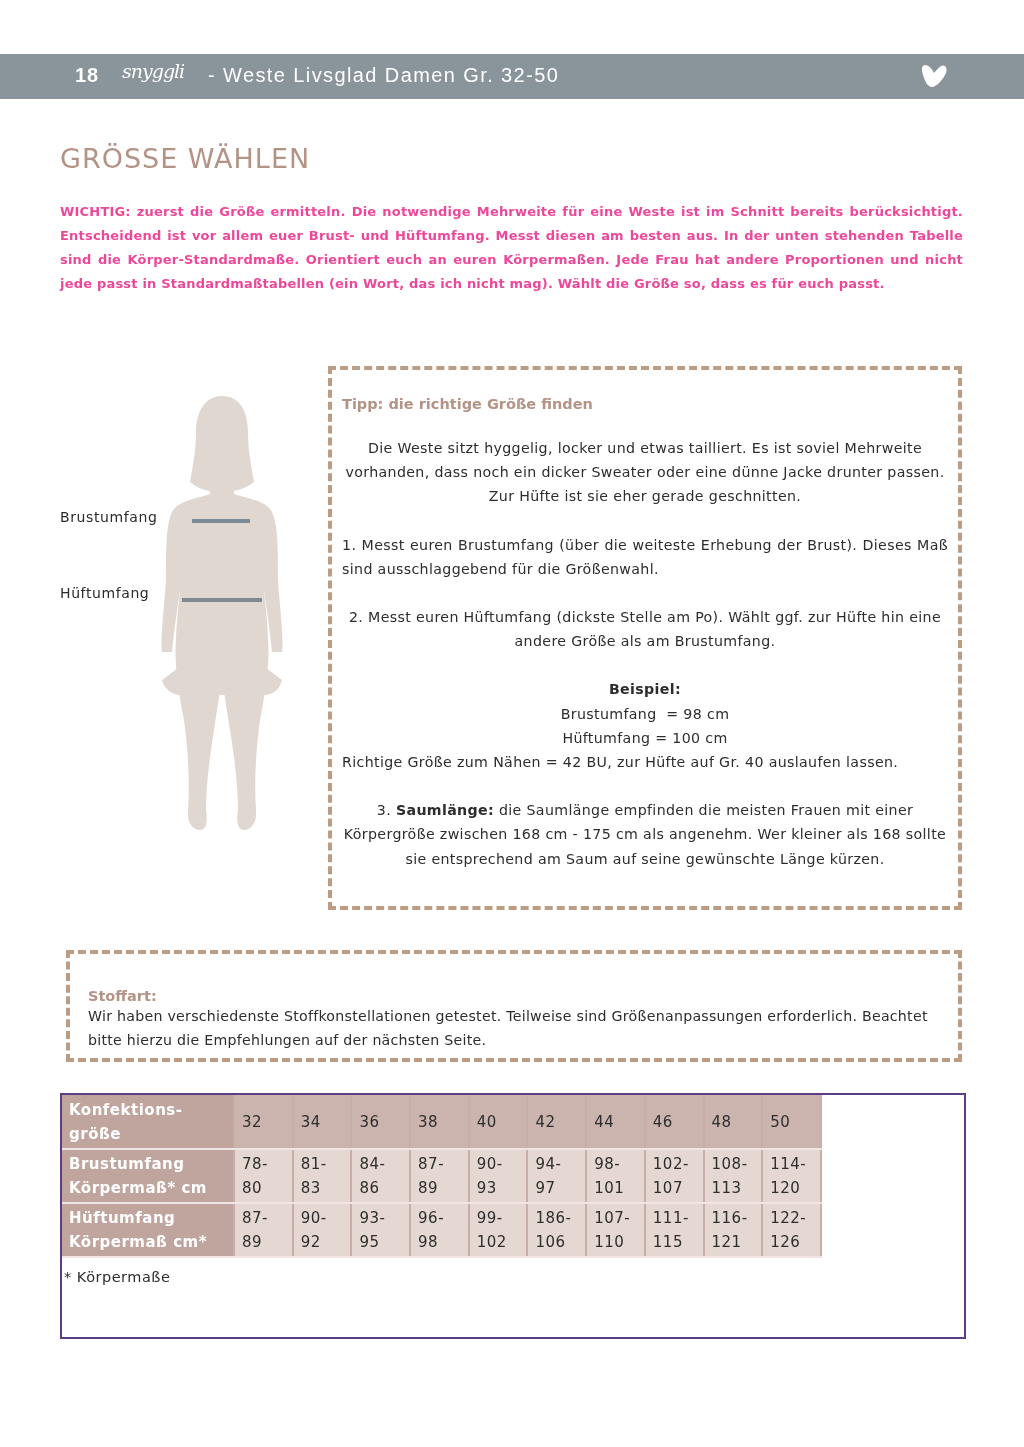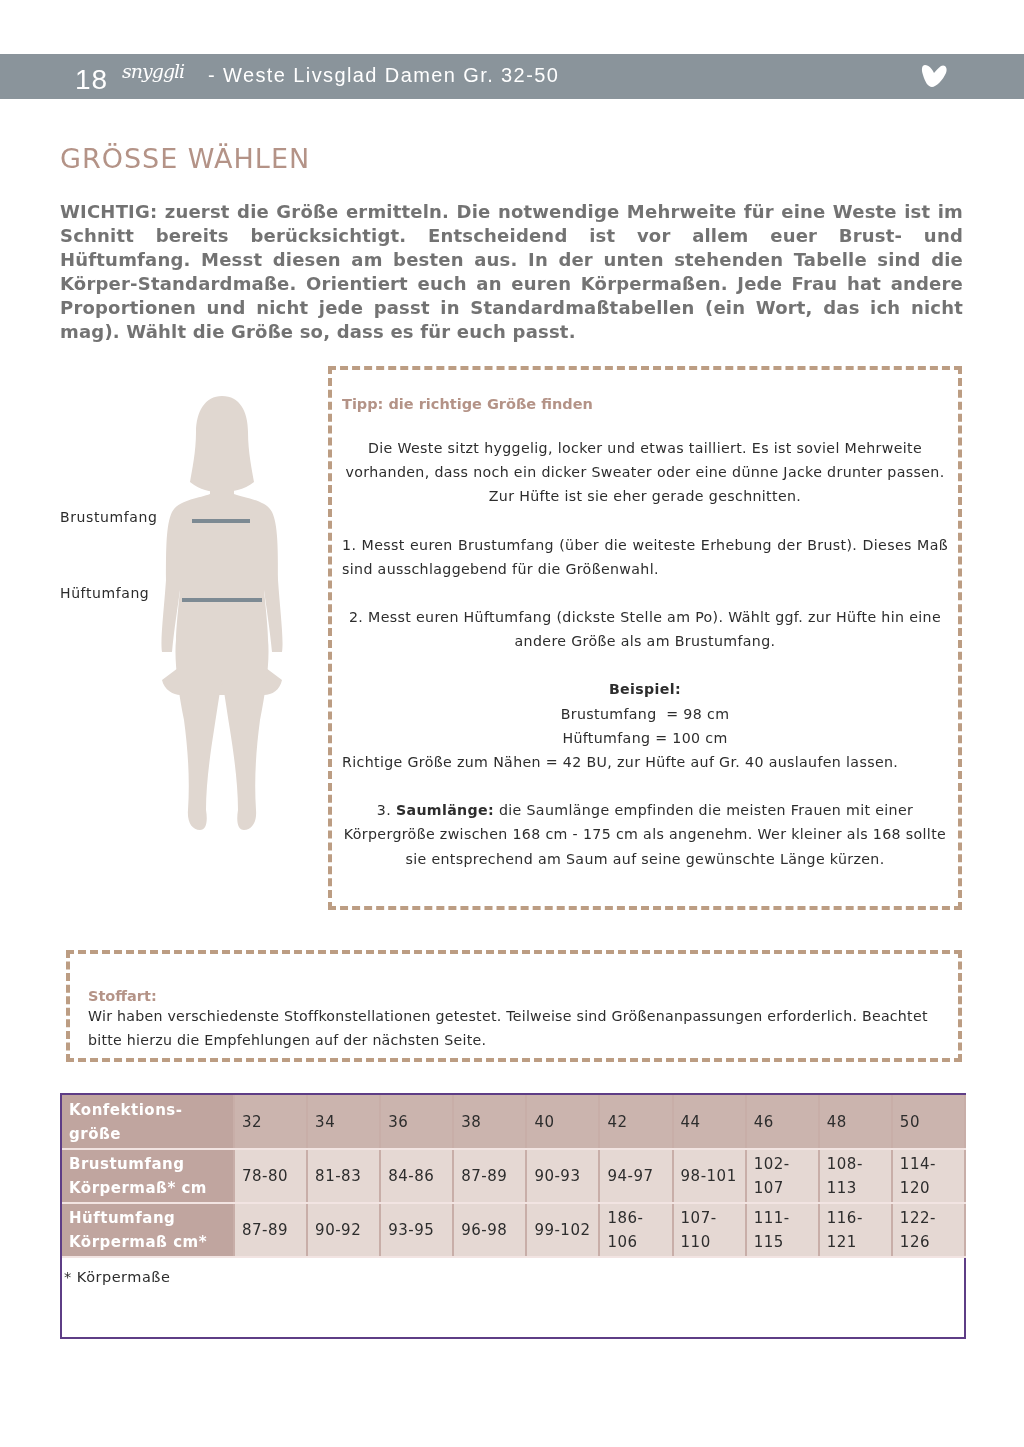--- a/index.html
+++ b/index.html
@@ -4,34 +4,34 @@
   <style>
     * { box-sizing: border-box; margin: 0; padding: 0; }
     html, body { width: 1024px; height: 1447px; background: #ffffff; overflow: hidden; }
     body { position: relative; font-family: "DejaVu Sans", sans-serif; color: #2a2a2a; }
 
     .header-bar {
       position: absolute; left: 0; top: 54px; width: 1024px; height: 45px;
       background: #8a949b; color: #ffffff;
       display: flex; align-items: center;
     }
-    .page-num { position: absolute; left: 75px; top: 10px; font-family: "Liberation Sans", sans-serif; font-size: 28px; letter-spacing: 1px; font-weight: 400; }
+    .page-num { position: absolute; left: 75px; top: 10px; font-family: "Liberation Sans", sans-serif; font-size: 20px; letter-spacing: 1px; font-weight: 700; }
     .brand { position: absolute; left: 122px; top: 6px; font-family: "DejaVu Serif", serif; font-style: italic; font-size: 19px; letter-spacing: -1px; }
     .doc-title { position: absolute; left: 208px; top: 10px; font-family: "Liberation Sans", sans-serif; font-size: 20px; letter-spacing: 1.4px; }
     .heart-icon { position: absolute; left: 919px; top: 8px; width: 30px; height: 28px; }
 
     .page-title {
       position: absolute; left: 60px; top: 143px;
       font-family: "DejaVu Sans", sans-serif; font-size: 27px; letter-spacing: 1px;
       color: #b49387; font-weight: normal;
     }
     .intro {
       position: absolute; left: 60px; top: 200px; width: 903px;
-      font-family: "DejaVu Sans", sans-serif; font-weight: bold; font-size: 18px;
-      line-height: 24px; color: #737373; text-align: justify; letter-spacing: 0.2px;
+      font-family: "DejaVu Sans", sans-serif; font-weight: bold; font-size: 13px;
+      line-height: 24px; color: #ec4899; text-align: justify; letter-spacing: 0.2px;
     }
 
     .figure { position: absolute; left: 60px; top: 390px; width: 260px; height: 450px; }
     .fig-label { position: absolute; font-family: "DejaVu Sans", sans-serif; font-size: 14px; color: #2b2b2b; letter-spacing: 0.6px; }
 
     .dashed-box {
       position: absolute;
       border: 4px dashed #bc9d83;
     }
     .tip-box { left: 328px; top: 366px; width: 634px; height: 544px; padding: 6px 10px 0 10px; }
@@ -42,21 +42,21 @@
     .gap { height: 24px; }
 
     .stoff-box { left: 66px; top: 950px; width: 896px; height: 112px; padding: 18px 18px; }
     .stoff-title { font-family: "DejaVu Sans", sans-serif; font-weight: bold; font-size: 14.5px; color: #b49387; margin-top: 16px; }
     .stoff-p { font-family: "DejaVu Sans", sans-serif; font-size: 14.2px; line-height: 24.2px; color: #2d2d2d; letter-spacing: 0.25px; }
 
     .table-frame {
       position: absolute; left: 60px; top: 1093px; width: 906px; height: 246px;
       border: 2px solid #5e3d86; background: #ffffff;
     }
-    table.size-table { border-collapse: collapse; width: 904px; table-layout: fixed; }
+    table.size-table { border-collapse: collapse; width: 760px; table-layout: fixed; }
     .size-table td {
       height: 54px; padding: 2px 7px; vertical-align: middle;
       font-family: "DejaVu Sans", sans-serif; font-size: 15px; line-height: 24px; color: #2d2d2d;
       letter-spacing: 0.5px; border-right: 2px solid #c8aea8; border-bottom: 2px solid #f2e4e2;
     }
     .size-table td.rowhead {
       background: #c0a59f; color: #ffffff; font-weight: bold; font-size: 15px; line-height: 24px;
       width: 170px; border-right: 2px solid #c8aea8;
     }
     .size-table tr.head td.cell { background: #cbb4ae; }

